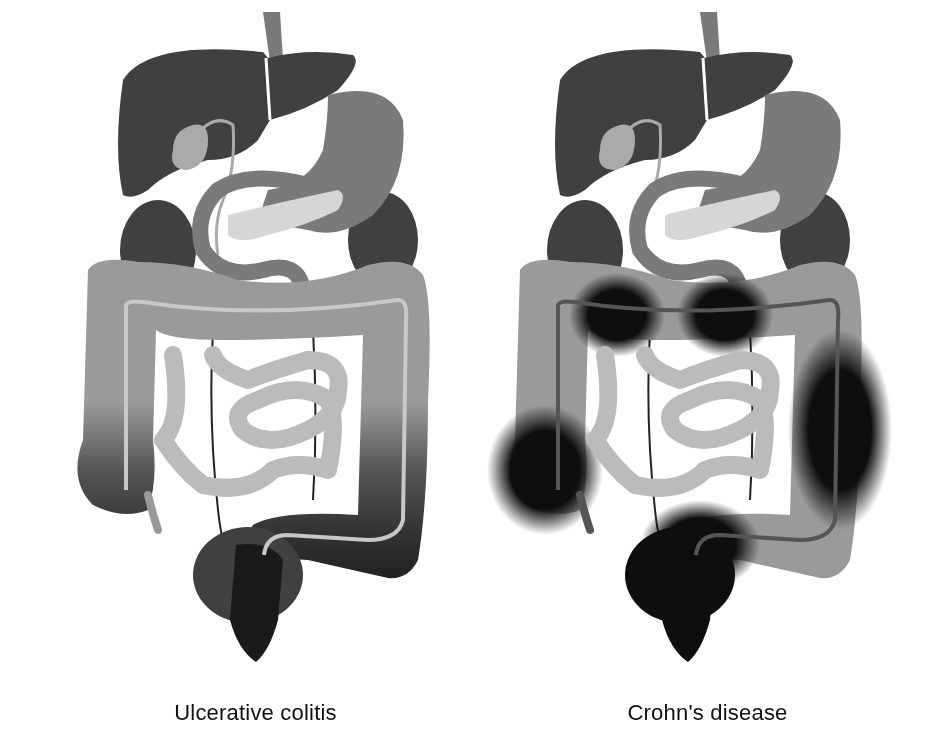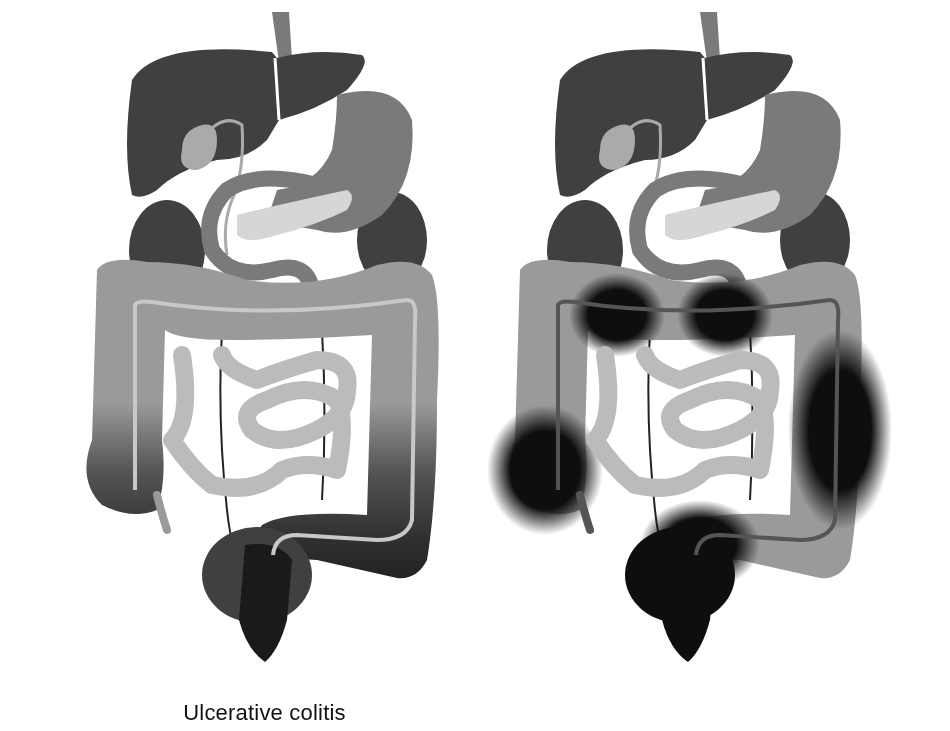--- a/index.html
+++ b/index.html
@@ -1,19 +1,19 @@
 <!DOCTYPE html>
 <html><head>
 <meta charset="utf-8">
 <style>
   html, body { margin: 0; padding: 0; background: #ffffff; }
   body { width: 950px; height: 731px; position: relative; overflow: hidden;
          font-family: "Liberation Sans", "DejaVu Sans", sans-serif; }
   .panel { position: absolute; top: 0; width: 475px; height: 731px; }
-  .panel.left { left: 17px; }
+  .panel.left { left: 8px; }
   .panel.right { left: 475px; }
   .panel svg { position: absolute; left: 0; top: 0; }
   .caption { position: absolute; top: 700px; width: 100%; text-align: center;
              font-size: 22px; color: #111111; letter-spacing: 0.2px; }
   .panel.left .caption { left: 10px; }
   .panel.right .caption { left: -5px; }
 </style>
 </head>
 <body>
 
@@ -96,13 +96,14 @@
       <ellipse cx="142" cy="315" rx="48" ry="42" fill="url(#hot)"></ellipse>
       <ellipse cx="250" cy="315" rx="48" ry="42" fill="url(#hot)"></ellipse>
       <ellipse cx="70" cy="470" rx="58" ry="65" fill="url(#hot)"></ellipse>
       <ellipse cx="365" cy="430" rx="52" ry="100" fill="url(#hot)"></ellipse>
       <ellipse cx="225" cy="545" rx="60" ry="45" fill="url(#hot)"></ellipse>
     </g>
     <path d="M105 495 Q110 515 115 530" stroke="#555" stroke-width="8" stroke-linecap="round" fill="none"></path>
     <path d="M83 490 L83 305 Q85 300 100 302 Q215 320 355 300 Q365 300 363 320 L360 520 Q355 540 325 540 L245 535 Q223 535 221 555" stroke="#555555" stroke-width="4" fill="none"></path>
     <path d="M130 355 Q140 420 120 440 Q140 470 160 485 Q205 495 230 470 Q255 460 285 470 Q295 420 285 400 Q255 380 215 400 Q185 410 200 430 Q225 450 265 430 Q295 415 295 390 Q300 360 265 360 Q230 370 205 380 Q175 370 170 355" stroke="#bbbbbb" stroke-width="18" fill="none" stroke-linecap="round" stroke-linejoin="round"></path>
   </svg>
+  <div class="caption">Crohn's disease</div>
 </div>
 
 </body></html>

